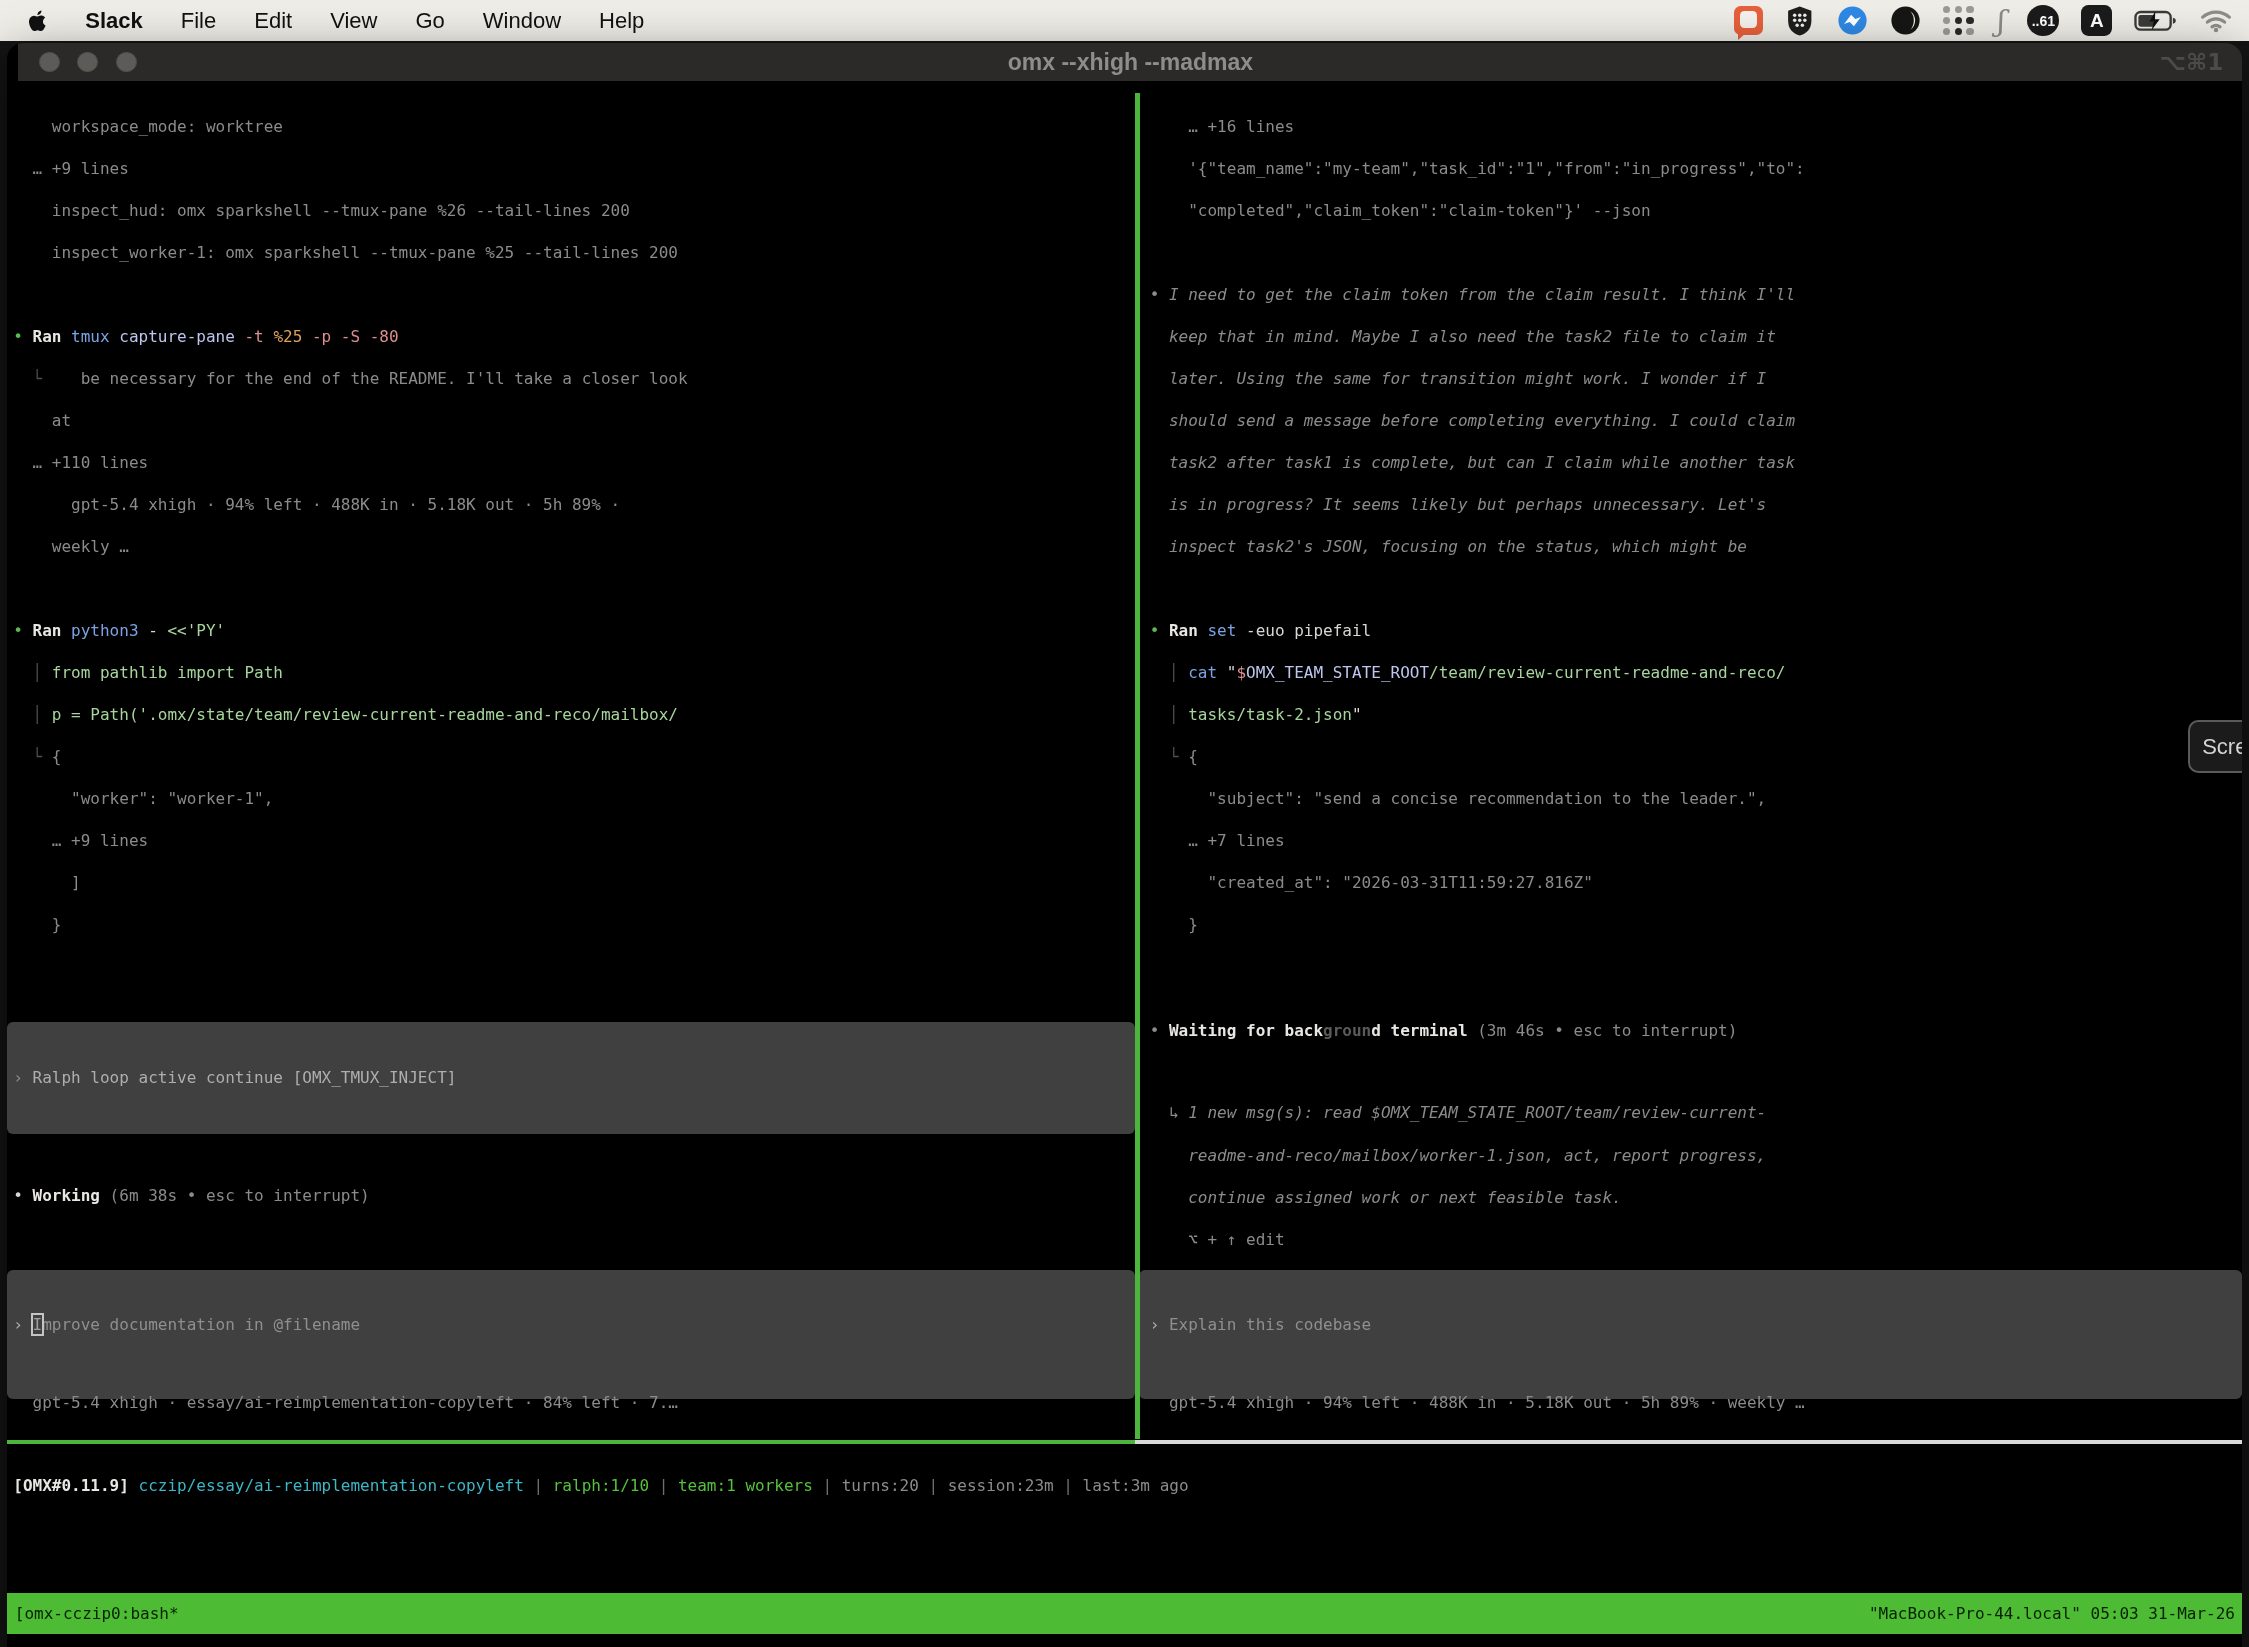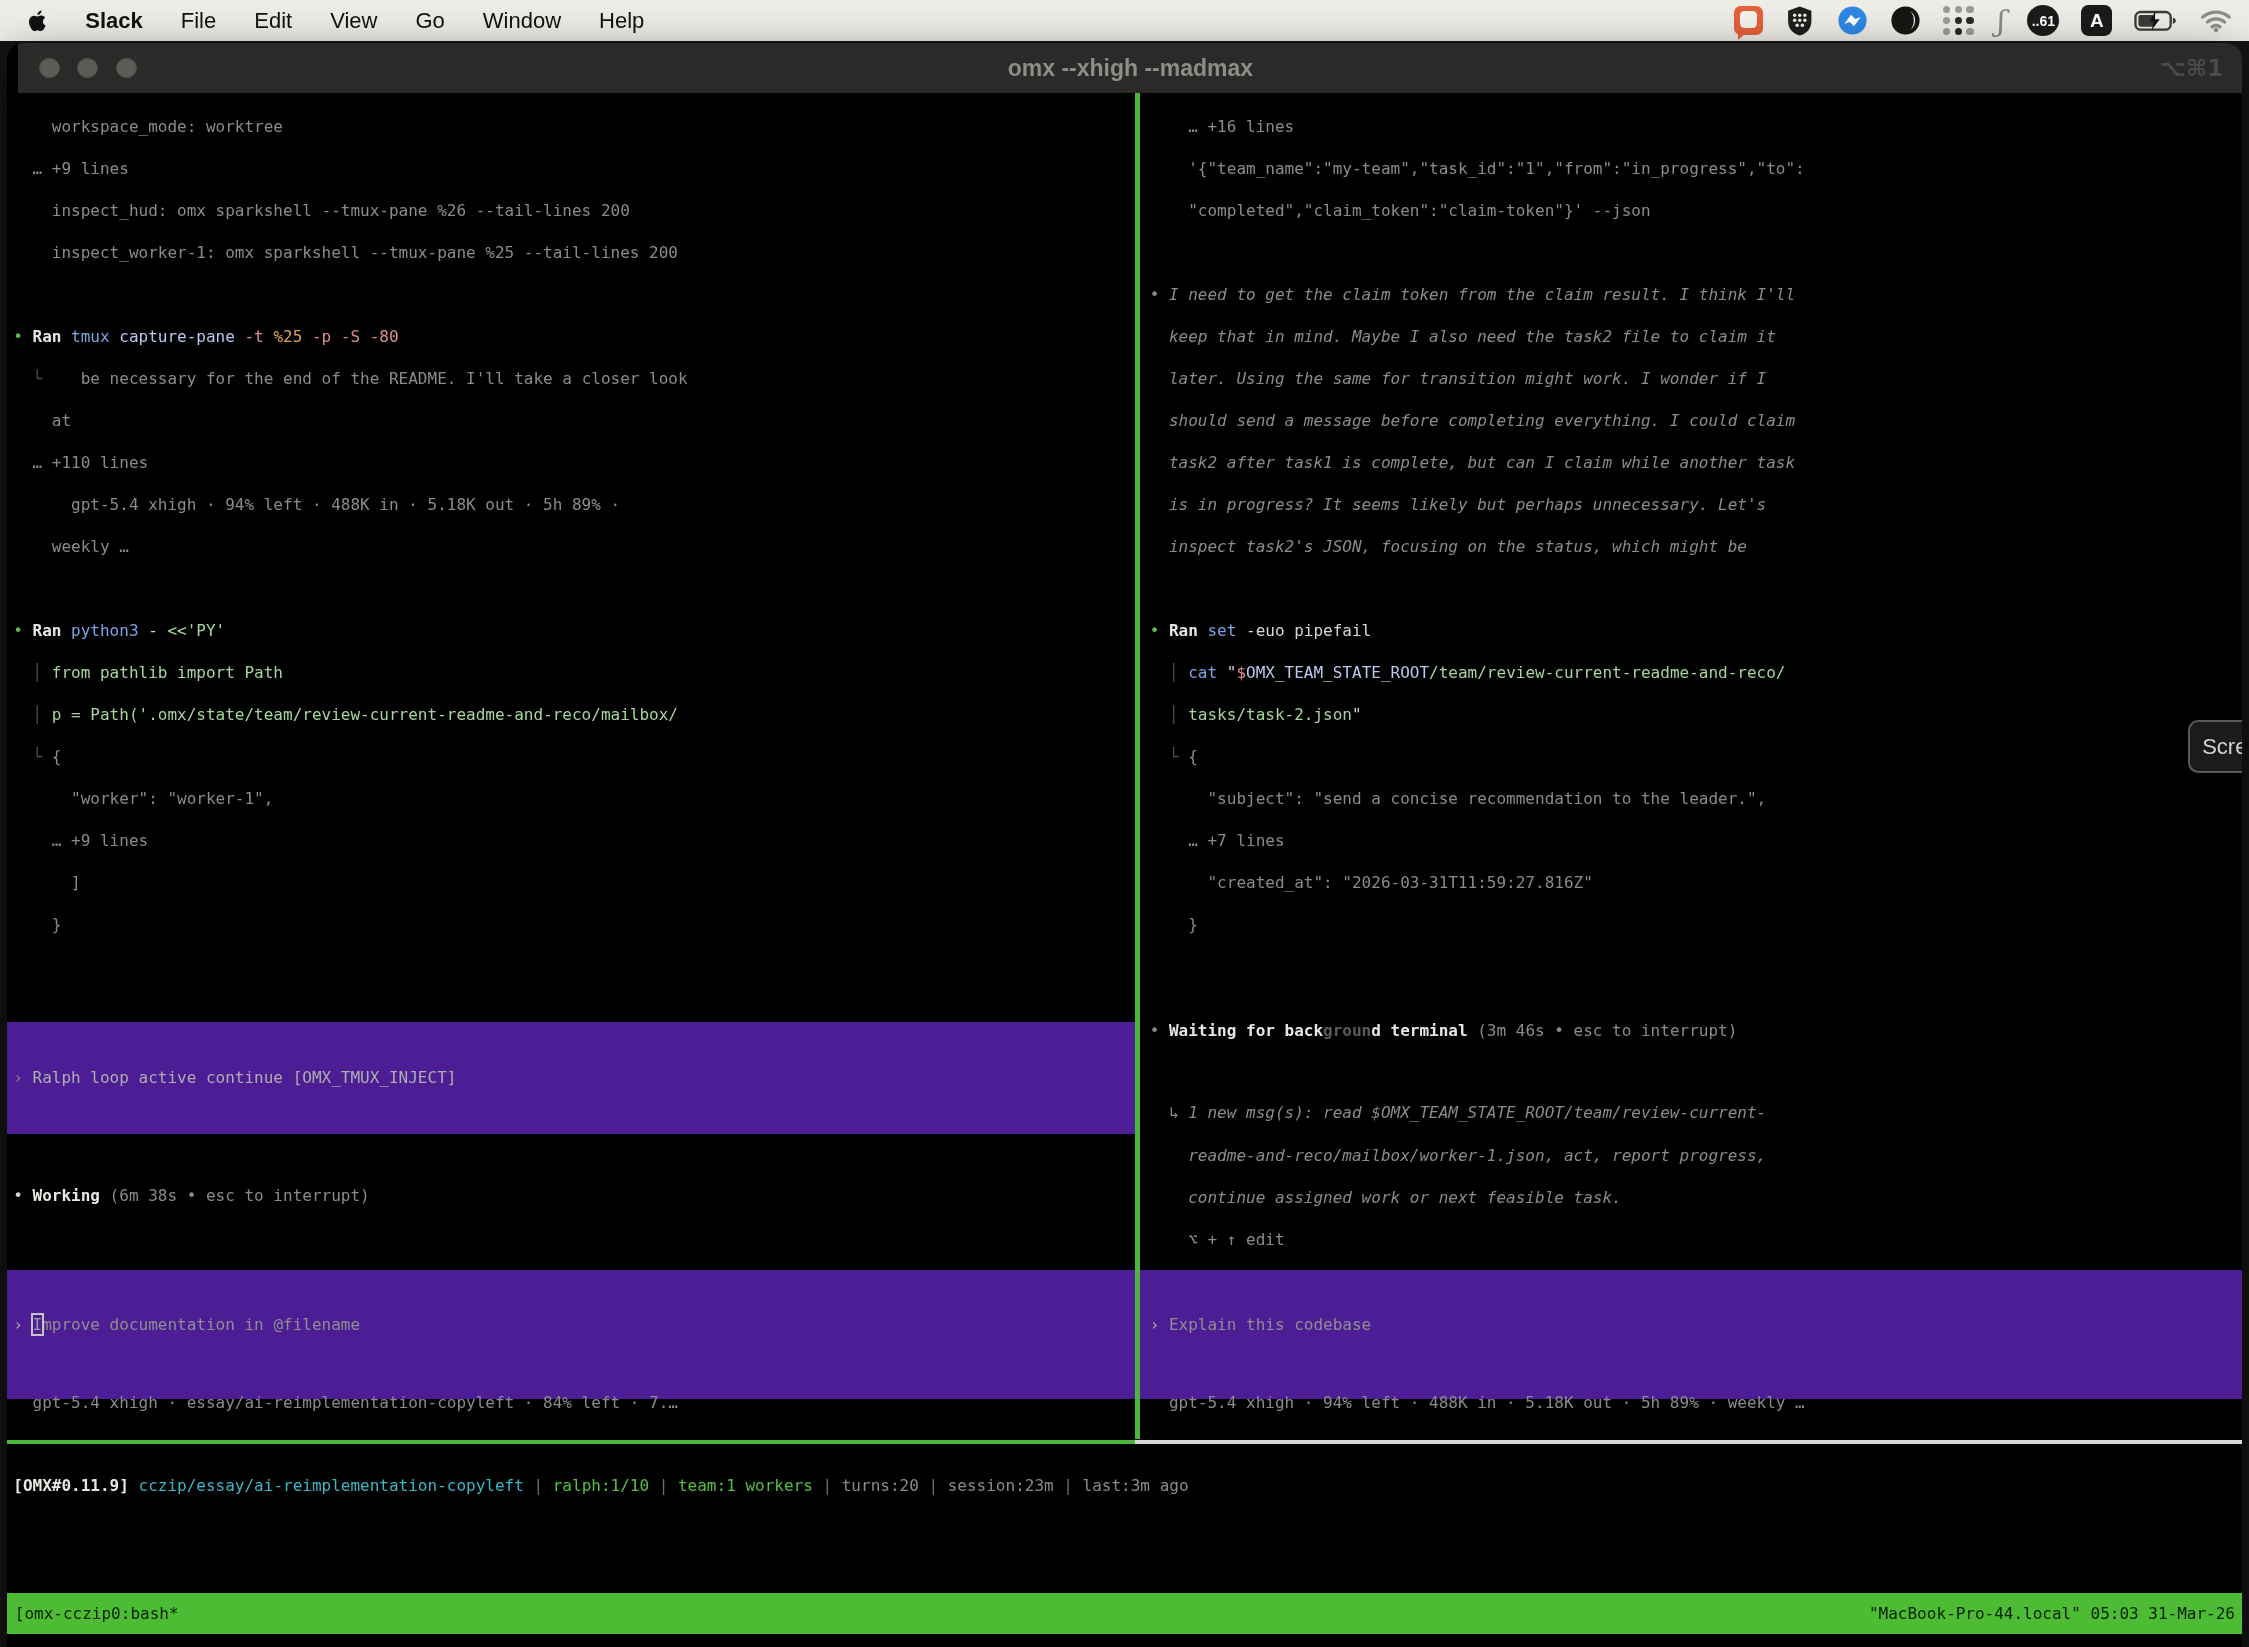--- a/index.html
+++ b/index.html
@@ -20,37 +20,37 @@
     font-size:14px;font-weight:700;display:flex;align-items:center;justify-content:center;}
   .ic-a{width:31px;height:31px;border-radius:7.4px;background:#1b1b1b;color:#fff;font-weight:700;
     font-size:19px;display:flex;align-items:center;justify-content:center;}
   .ic-s{font-size:29.5px;color:#8a8a86;font-family:"DejaVu Serif",serif;font-style:italic;}
   .dots9{display:grid;grid-template-columns:repeat(3,8.9px);grid-gap:3px;}
   .dots9 i{width:7.4px;height:7.4px;border-radius:50%;background:#9a9a96;}
   .dots9 i.dk{background:#2a2a28;}
   
   .window{position:absolute;left:7.4px;top:43px;width:2235px;height:1605px;background:#000;
     border-radius:16px 16px 0 0;overflow:hidden;box-shadow:0 18.5px 52px rgba(0,0,0,.6);}
-  .titlebar{position:absolute;left:11px;top:0;right:0;height:50px;background:#2b2a28;
+  .titlebar{position:absolute;left:11px;top:0;right:0;height:38px;background:#2b2a28;
     display:flex;align-items:center;font-family:"Liberation Sans","DejaVu Sans",sans-serif;}
   .lights{display:flex;gap:17.7px;padding-left:20.7px;}
   .light{width:20.7px;height:20.7px;border-radius:50%;background:#5d5b57;border:0.7px solid #504e4a;}
   .wtitle{position:absolute;left:50%;transform:translateX(-50%);color:#8f8d89;font-size:23px;font-weight:600;}
   .wshort{margin-left:auto;padding-right:19px;color:#4c4b49;font-size:23px;font-weight:600;font-family:"DejaVu Sans","Liberation Sans",sans-serif;}
   
   .term{font-family:"DejaVu Sans Mono",monospace;font-size:16px;}
   .pane{position:absolute;top:50px;height:1346px;overflow:hidden;background:#000;}
   .pane-left{left:0;width:1128px;}
   .pane-right{left:1132px;right:0;}
   .row{height:42px;line-height:42px;white-space:pre;}
   .pane-left .row{padding-left:5.9px;}
   .pane-right .row{padding-left:10.3px;}
   .flow{padding-top:12.5px;}
   .blk-abs{position:absolute;left:0;right:0;}
-  .band{background:#4c1d95;}
+  .band{background:#404040;border-radius:6px;}
   .band-tall{padding:35px 0 35px 0;}
   .band-prompt{padding:34px 0 53px 0;}
   
   .c-g{color:#8b8b8b;}
   .c-g2{color:#aeaeae;}
   .c-gd{color:#4f4f4f;}
   .c-w{color:#d9d7d4;}
   .c-wb{color:#e9e7e3;font-weight:700;}
   .c-dimb{color:#5a5a5a;font-weight:700;text-align:center;}
   .c-bl{color:#7ba3e4;}

